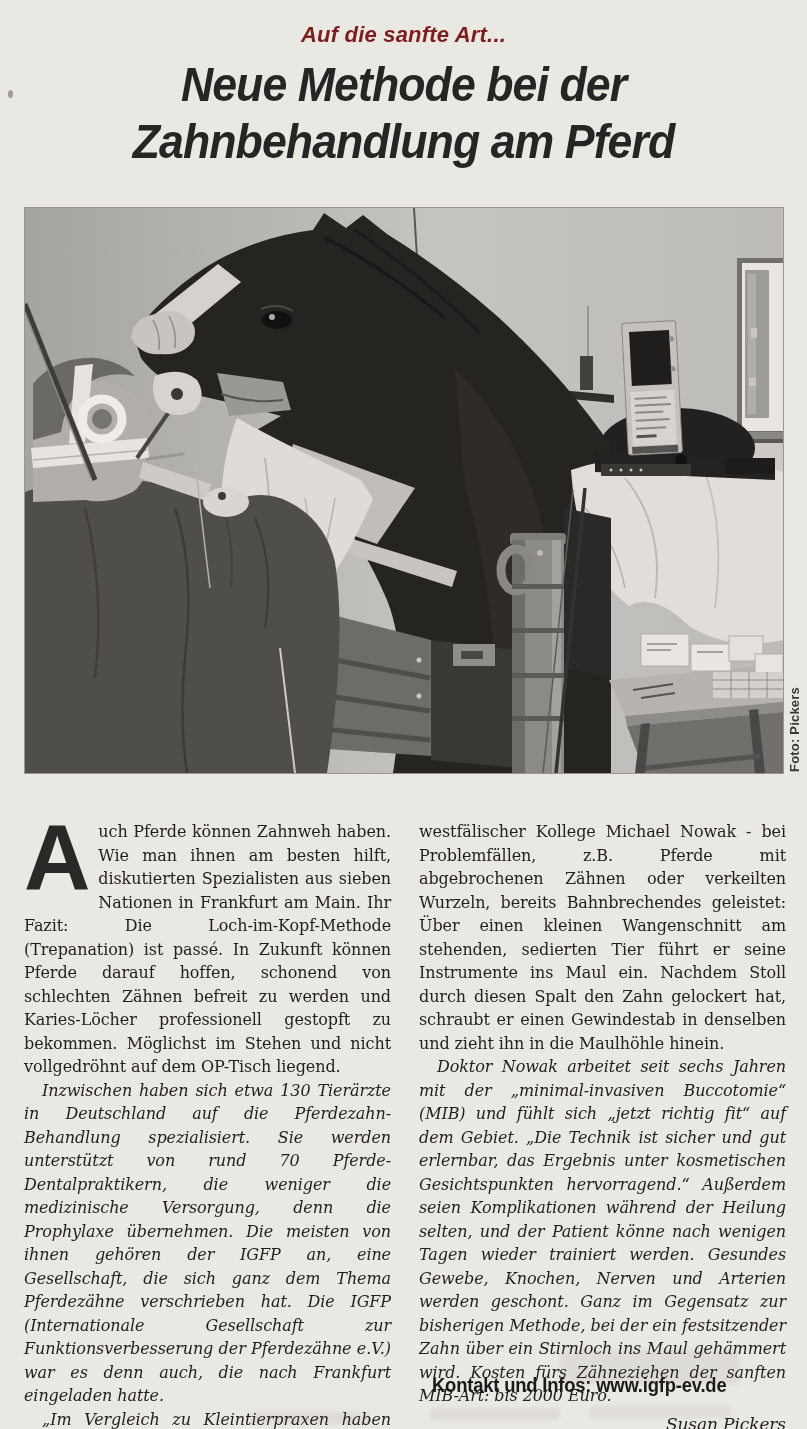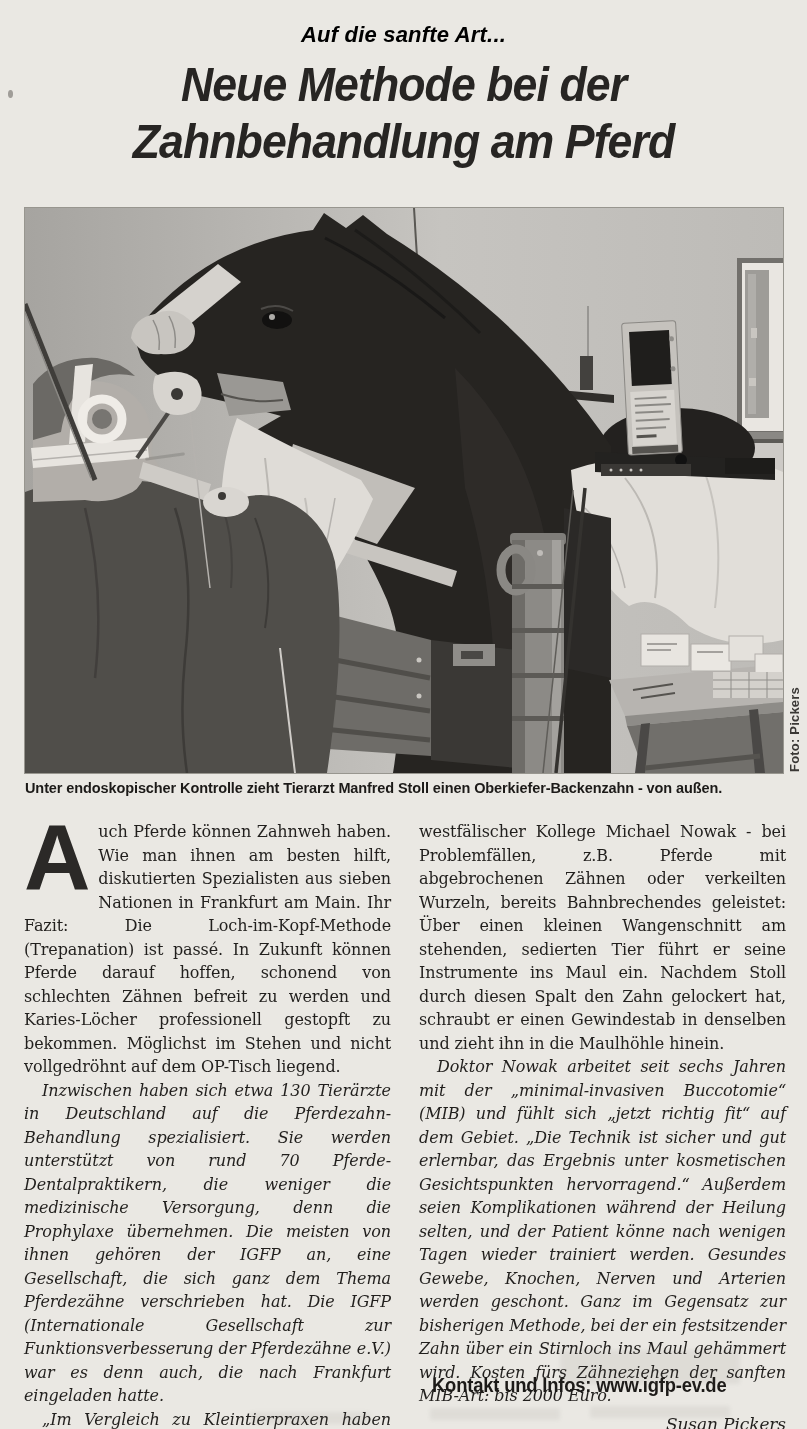--- a/index.html
+++ b/index.html
@@ -1,19 +1,19 @@
 <!DOCTYPE html>
 <html><head>
 <meta charset="utf-8">
 <style>
   html,body{margin:0;padding:0;background:#eae8e3;}
   .page{position:relative;width:807px;height:1429px;background:#eae8e3;overflow:hidden;
         font-family:"Liberation Sans",sans-serif;color:#221f1d;}
   .kicker{position:absolute;top:22px;left:0;width:100%;text-align:center;
-          font-style:italic;font-weight:700;font-size:22px;letter-spacing:.2px;color:#000000;}
+          font-style:italic;font-weight:700;font-size:22px;letter-spacing:.2px;color:#7f1d1d;}
   .headline{position:absolute;top:56px;left:0;width:100%;text-align:center;
             font-style:italic;font-weight:700;font-size:48px;line-height:57px;
             letter-spacing:-1px;color:#272523;transform:scaleX(.93);transform-origin:center top;}
   .photo-frame{position:absolute;left:25px;top:208px;width:758px;height:565px;
                box-shadow:0 0 0 1px #98968f;}
   .photo-frame svg{display:block;width:100%;height:100%;}
   .photo-credit{position:absolute;left:787px;top:772px;transform:rotate(-90deg);
                 transform-origin:left top;white-space:nowrap;
                 font-size:13px;font-weight:700;color:#3a3835;letter-spacing:.2px;}
   .caption{position:absolute;left:25px;top:780px;width:758px;
@@ -200,21 +200,20 @@
 
       <g>
         <line x1="0" y1="96" x2="70" y2="272" stroke="#3f3d3a" stroke-width="5"></line>
         <line x1="0" y1="104" x2="66" y2="270" stroke="#8a8884" stroke-width="1.5"></line>
       </g>
     </svg>
   </div>
 
   <div class="photo-credit">Foto: Pickers</div>
 
-  <div class="caption">Unter endoskopischer Kontrolle zieht Tierarzt Manfred Stoll einen Oberkiefer-Backenzahn - von außen.</div>
 
   <div class="columns">
     <div class="col">
       <p class="para"><span class="dropcap">A</span><span>uch Pferde können Zahnweh haben. Wie man ihnen am besten hilft, diskutierten Spezialisten aus sieben Nationen in Frankfurt am Main. Ihr Fazit: Die Loch-im-Kopf-Methode (Trepanation) ist passé. In Zukunft können Pferde darauf hoffen, schonend von schlechten Zähnen befreit zu werden und Karies-Löcher professionell gestopft zu bekommen. Möglichst im Stehen und nicht vollgedröhnt auf dem OP-Tisch liegend.</span></p>
       <p class="indent">Inzwischen haben sich etwa 130 Tierärzte in Deutschland auf die Pferdezahn-Behandlung spezialisiert. Sie werden unterstützt von rund 70 Pferde-Dentalpraktikern, die weniger die medizinische Versorgung, denn die Prophylaxe übernehmen. Die meisten von ihnen gehören der IGFP an, eine Gesellschaft, die sich ganz dem Thema Pferdezähne verschrieben hat. Die IGFP (Internationale Gesellschaft zur Funktionsverbesserung der Pferdezähne e.V.) war es denn auch, die nach Frankfurt eingeladen hatte.</p>
       <p class="indent">„Im Vergleich zu Kleintierpraxen haben wir einen riesigen Aufholbedarf“, räumt Tierarzt Manfred Stoll aus dem hessischen Hohenstein ein. Dennoch hat er - wie auch sein nordrhein-</p>
     </div>
     <div class="col">
       <p>westfälischer Kollege Michael Nowak - bei Problemfällen, z.B. Pferde mit abgebrochenen Zähnen oder verkeilten Wurzeln, bereits Bahnbrechendes geleistet: Über einen kleinen Wangenschnitt am stehenden, sedierten Tier führt er seine Instrumente ins Maul ein. Nachdem Stoll durch diesen Spalt den Zahn gelockert hat, schraubt er einen Gewindestab in denselben und zieht ihn in die Maulhöhle hinein.</p>
       <p class="indent">Doktor Nowak arbeitet seit sechs Jahren mit der „minimal-invasiven Buccotomie“ (MIB) und fühlt sich „jetzt richtig fit“ auf dem Gebiet. „Die Technik ist sicher und gut erlernbar, das Ergebnis unter kosmetischen Gesichtspunkten hervorragend.“ Außerdem seien Komplikationen während der Heilung selten, und der Patient könne nach wenigen Tagen wieder trainiert werden. Gesundes Gewebe, Knochen, Nerven und Arterien werden geschont. Ganz im Gegensatz zur bisherigen Methode, bei der ein festsitzender Zahn über ein Stirnloch ins Maul gehämmert wird. Kosten fürs Zähneziehen der sanften MIB-Art: bis 2000 Euro.</p>

